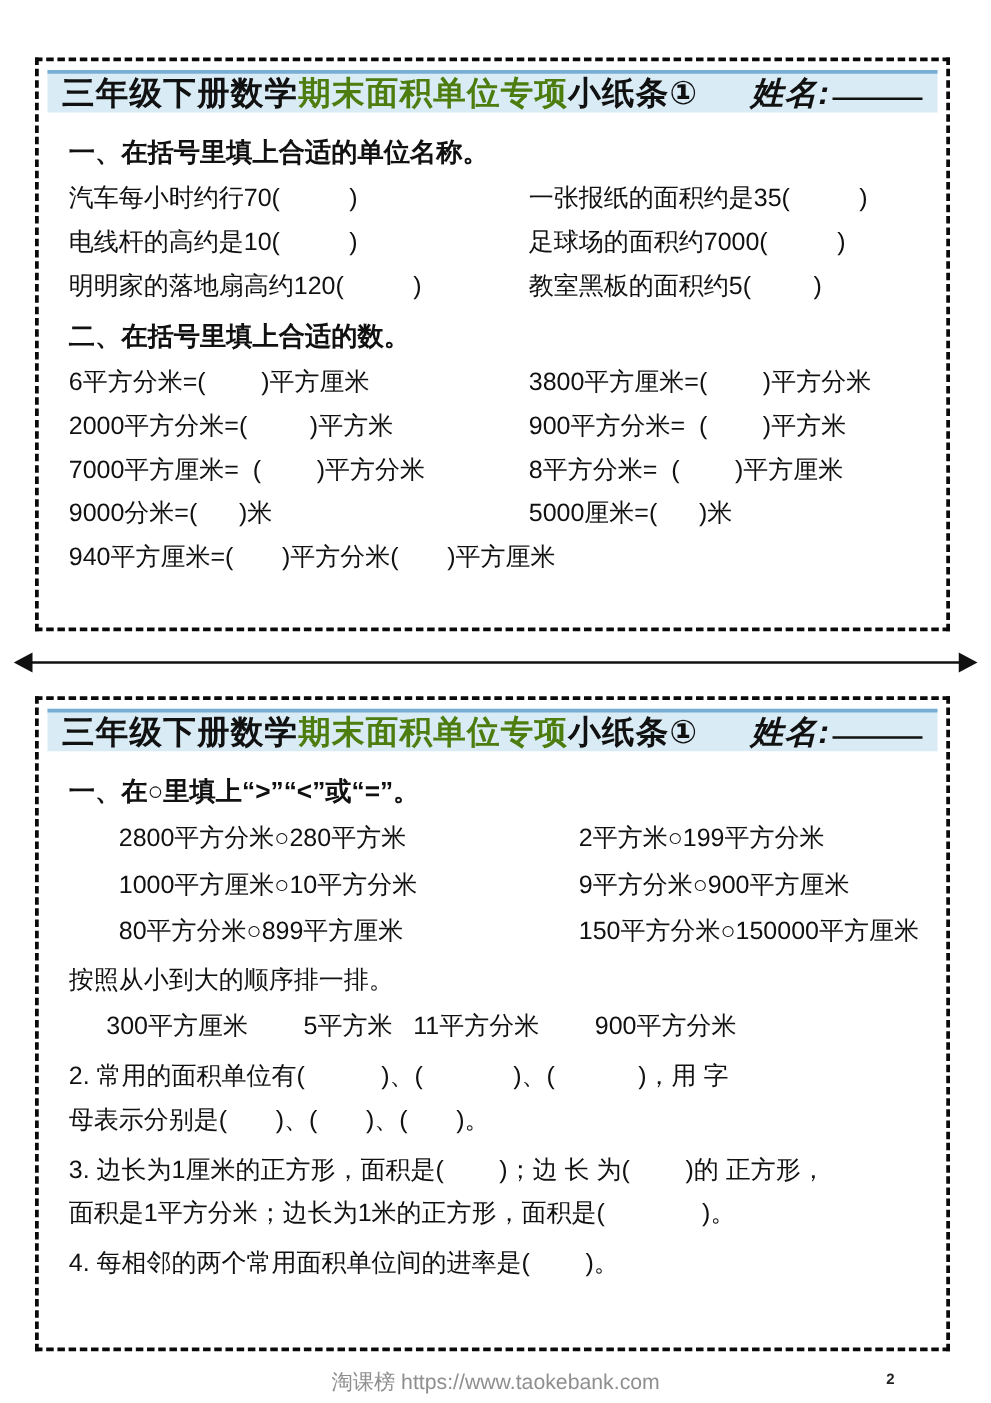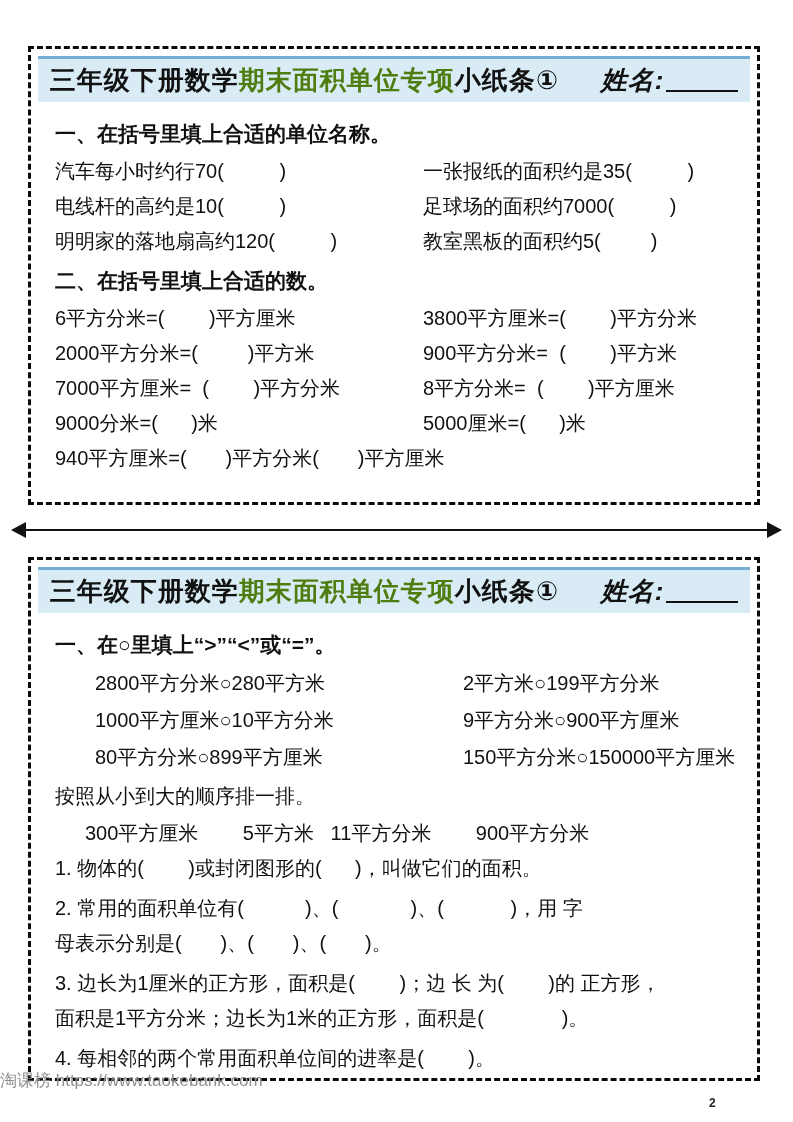--- a/index.html
+++ b/index.html
@@ -9,21 +9,21 @@
     color:#111;overflow:hidden;
   }
   .t{white-space:pre-wrap;}
   .box{
     position:absolute;left:28px;width:732px;
     border:3px dashed #0a0a0a;background:#ffffff;box-sizing:border-box;
   }
   #box1{top:46px;height:459px;}
   #box2{top:557px;height:524px;}
   .strip{
-    margin:7px 7px 0 7px;height:46px;background:#d9ecf6;
+    margin:7px 7px 0 7px;height:34px;background:#d9ecf6;
     border-top:3px solid #79aed4;box-sizing:border-box;
     display:flex;align-items:center;justify-content:center;
     font-weight:bold;font-size:26px;letter-spacing:1px;
   }
   .strip .blue{color:#4d7c0f;}
   .strip .name{margin-left:42px;font-style:italic;}
   .underline{
     display:inline-block;width:72px;height:4px;
     border-bottom:2px solid #111;margin-left:2px;align-self:flex-end;margin-bottom:10px;
   }
@@ -32,21 +32,21 @@
   .row2{display:flex;line-height:35px;}
   .row2 .left{width:368px;flex:none;}
   .rowfull{line-height:35px;}
   #box2 .row2{line-height:37px;margin-left:40px;}
   .prompt{line-height:37px;margin-top:2px;}
   .orderline{line-height:36px;padding-left:30px;}
   .qline{line-height:35px;}
   .qgap{margin-top:5px;}
   #divider-arrow{position:absolute;left:10px;top:517px;}
   #watermark{
-    position:absolute;left:0;top:1069px;width:100%;text-align:left;
+    position:absolute;left:0;top:1094px;width:100%;text-align:center;
     color:#8f8f8f;font-size:17px;
   }
   #pagenum{
     position:absolute;left:709px;top:1096px;
     font-size:12px;font-weight:bold;color:#222;
   }
 </style>
 </head>
 <body>
 
@@ -118,21 +118,20 @@
       <span class="t left">1000平方厘米○10平方分米</span>
       <span class="t">9平方分米○900平方厘米</span>
     </div>
     <div class="row2">
       <span class="t left">80平方分米○899平方厘米</span>
       <span class="t">150平方分米○150000平方厘米</span>
     </div>
     <div class="prompt t">按照从小到大的顺序排一排。</div>
     <div class="orderline t">300平方厘米        5平方米   11平方分米        900平方分米</div>
 
-    <div class="qline t">1. 物体的(        )或封闭图形的(      )，叫做它们的面积。</div>
     <div class="qline qgap t">2. 常用的面积单位有(           )、(             )、(            )，用 字</div>
     <div class="qline t">母表示分别是(       )、(       )、(       )。</div>
     <div class="qline qgap t">3. 边长为1厘米的正方形，面积是(        )；边 长 为(        )的 正方形，</div>
     <div class="qline t">面积是1平方分米；边长为1米的正方形，面积是(              )。</div>
     <div class="qline qgap t">4. 每相邻的两个常用面积单位间的进率是(        )。</div>
   </div>
 </div>
 
 <div id="watermark" class="t">淘课榜 https://www.taokebank.com</div>
 <div id="pagenum">2</div>

